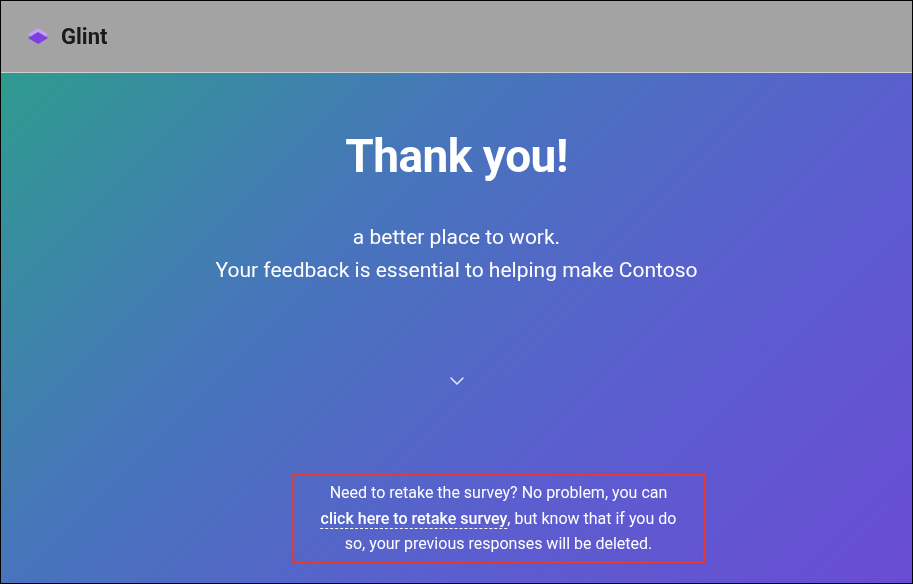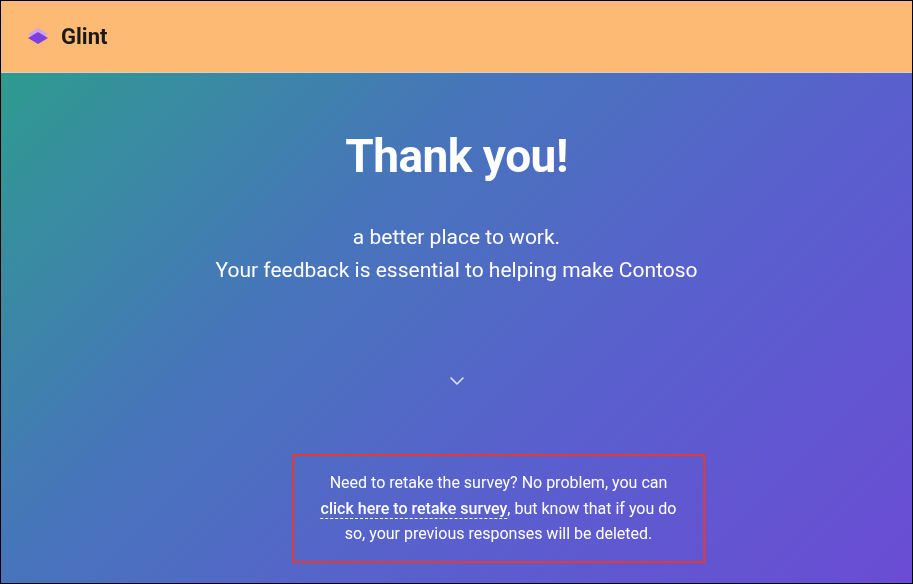--- a/index.html
+++ b/index.html
@@ -11,21 +11,21 @@
       font-family: -apple-system, BlinkMacSystemFont, 'Segoe UI', Roboto, Helvetica, Arial, sans-serif;
       width: 913px;
       height: 584px;
       border: 1px solid #000;
       display: flex;
       flex-direction: column;
       overflow: hidden;
     }
     .header {
       height: 72px;
-      background: #fdba74;
+      background: #a3a3a3;
       border-bottom: 1px solid #d0d0d0;
       display: flex;
       align-items: center;
       padding: 0 24px;
       justify-content: space-between;
     }
     .header-left {
       display: flex;
       align-items: center;
       gap: 10px;
@@ -95,21 +95,21 @@
       justify-content: center;
       cursor: pointer;
       opacity: 0.85;
     }
     .retake-box {
       position: absolute;
       bottom: 20px;
       left: 50%;
       transform: translateX(-50%);
       border: 2px solid #e53935;
-      padding: 14px 18px;
+      padding: 4px 18px;
       max-width: 530px;
       text-align: center;
       font-size: 16px;
       line-height: 1.6;
       color: #fff;
       margin-left: 42px;
     }
     .retake-link {
       text-decoration: none;
       border-bottom: 1px dashed #fff;

